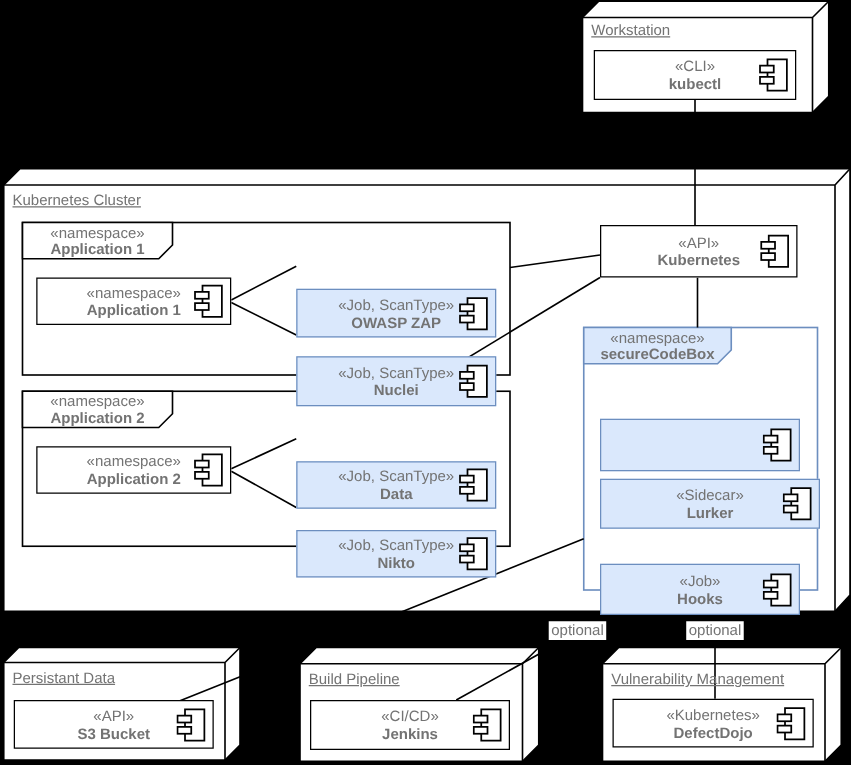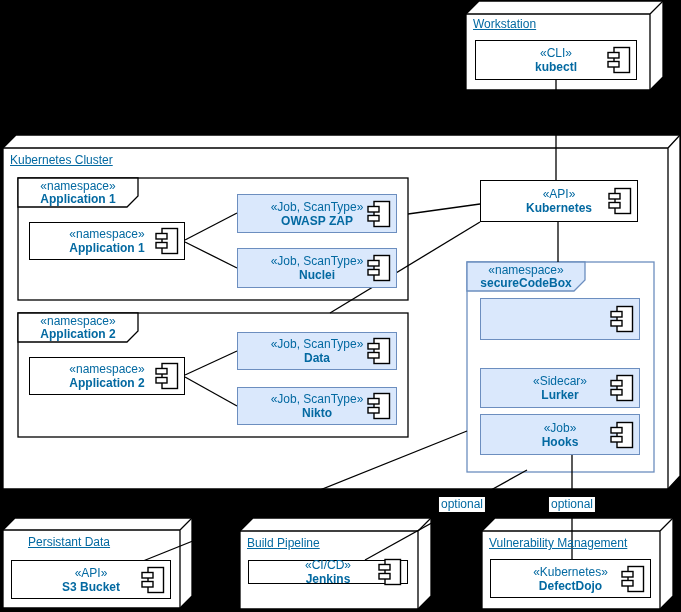--- a/index.html
+++ b/index.html
@@ -1,26 +1,26 @@
 <!DOCTYPE html>
 <html><head>
 <meta charset="utf-8">
 <style>
   html,body{margin:0;padding:0;background:#000;}
   #canvas{
     position:relative;width:681px;height:612px;background:#000;overflow:hidden;
-    font-family:"Liberation Sans", sans-serif;color:#0369a1;
+    font-family:"Liberation Sans", sans-serif;color:#737373;
   }
   #base-svg{position:absolute;left:0;top:0;}
   .comp{
     position:absolute;box-sizing:border-box;border:1.3px solid #000;background:#fff;
     display:flex;align-items:center;justify-content:flex-start;text-align:center;
     font-size:12px;line-height:14px;
   }
-  .comp.blue{background:#dae8fc;border-color:#6c8ebf;}
+  .comp.blue{background:#dae8fc;border-color:#6c8ebf;margin-top:37px;}
   .comp .lbl{width:100%;}
   .comp .st{display:block;}
   .comp .nm{display:block;font-weight:bold;}
   .cicon{position:absolute;right:5px;top:50%;transform:translateY(-50%);}
   .node-label{
     position:absolute;font-size:12px;text-decoration:underline;white-space:nowrap;
   }
   .tab-label{
     position:absolute;text-align:center;font-size:12px;line-height:13px;white-space:nowrap;
   }
@@ -82,21 +82,21 @@
       <path d="M185,377 L237,406"></path>
       <path d="M558,222 L558,262"></path>
       <path d="M467,431 L143,561"></path>
       <path d="M527,470 L365,560"></path>
       <path d="M572,455 L572,560"></path>
     </g>
   </svg>
 
   <div class="node-label" style="left:473px;top:17px">Workstation</div>
   <div class="node-label" style="left:10px;top:153px">Kubernetes Cluster</div>
-  <div class="node-label" style="left:28px;top:535px">Persistant Data</div>
+  <div class="node-label" style="left:10px;top:535px">Persistant Data</div>
   <div class="node-label" style="left:247px;top:536px">Build Pipeline</div>
   <div class="node-label" style="left:489px;top:536px">Vulnerability Management</div>
 
   <div class="tab-label" style="left:18px;top:180px;width:120px">
     <span class="st">«namespace»</span>
     <span class="nm">Application 1</span>
   </div>
   <div class="tab-label" style="left:18px;top:315px;width:120px">
     <span class="st">«namespace»</span>
     <span class="nm">Application 2</span>
@@ -203,21 +203,21 @@
   </div>
 
   <div class="comp blue" style="left:480px;top:298px;width:160px;height:42px">
     <svg class="cicon" width="24" height="28" viewBox="0 0 24 28">
         <rect x="7" y="1.5" width="15.5" height="25" fill="#fff" stroke="#000" stroke-width="1.4"></rect>
         <rect x="1" y="6.5" width="11" height="5.5" fill="#fff" stroke="#000" stroke-width="1.4"></rect>
         <rect x="1" y="15.5" width="11" height="5.5" fill="#fff" stroke="#000" stroke-width="1.4"></rect>
       </svg>
   </div>
 
-  <div class="comp blue" style="left:480px;top:368px;width:160px;height:40px">
+  <div class="comp blue" style="left:480px;top:346px;width:176px;height:40px">
     <div class="lbl">
         <span class="st">«Sidecar»</span>
         <span class="nm">Lurker</span>
       </div>
     <svg class="cicon" width="24" height="28" viewBox="0 0 24 28">
         <rect x="7" y="1.5" width="15.5" height="25" fill="#fff" stroke="#000" stroke-width="1.4"></rect>
         <rect x="1" y="6.5" width="11" height="5.5" fill="#fff" stroke="#000" stroke-width="1.4"></rect>
         <rect x="1" y="15.5" width="11" height="5.5" fill="#fff" stroke="#000" stroke-width="1.4"></rect>
       </svg>
   </div>
@@ -239,21 +239,21 @@
         <span class="st">«API»</span>
         <span class="nm">S3 Bucket</span>
       </div>
     <svg class="cicon" width="24" height="28" viewBox="0 0 24 28">
         <rect x="7" y="1.5" width="15.5" height="25" fill="#fff" stroke="#000" stroke-width="1.4"></rect>
         <rect x="1" y="6.5" width="11" height="5.5" fill="#fff" stroke="#000" stroke-width="1.4"></rect>
         <rect x="1" y="15.5" width="11" height="5.5" fill="#fff" stroke="#000" stroke-width="1.4"></rect>
       </svg>
   </div>
 
-  <div class="comp" style="left:248px;top:560px;width:160px;height:24px">
+  <div class="comp" style="left:248px;top:560px;width:160px;height:40px">
     <div class="lbl">
         <span class="st">«CI/CD»</span>
         <span class="nm">Jenkins</span>
       </div>
     <svg class="cicon" width="24" height="28" viewBox="0 0 24 28">
         <rect x="7" y="1.5" width="15.5" height="25" fill="#fff" stroke="#000" stroke-width="1.4"></rect>
         <rect x="1" y="6.5" width="11" height="5.5" fill="#fff" stroke="#000" stroke-width="1.4"></rect>
         <rect x="1" y="15.5" width="11" height="5.5" fill="#fff" stroke="#000" stroke-width="1.4"></rect>
       </svg>
   </div>

